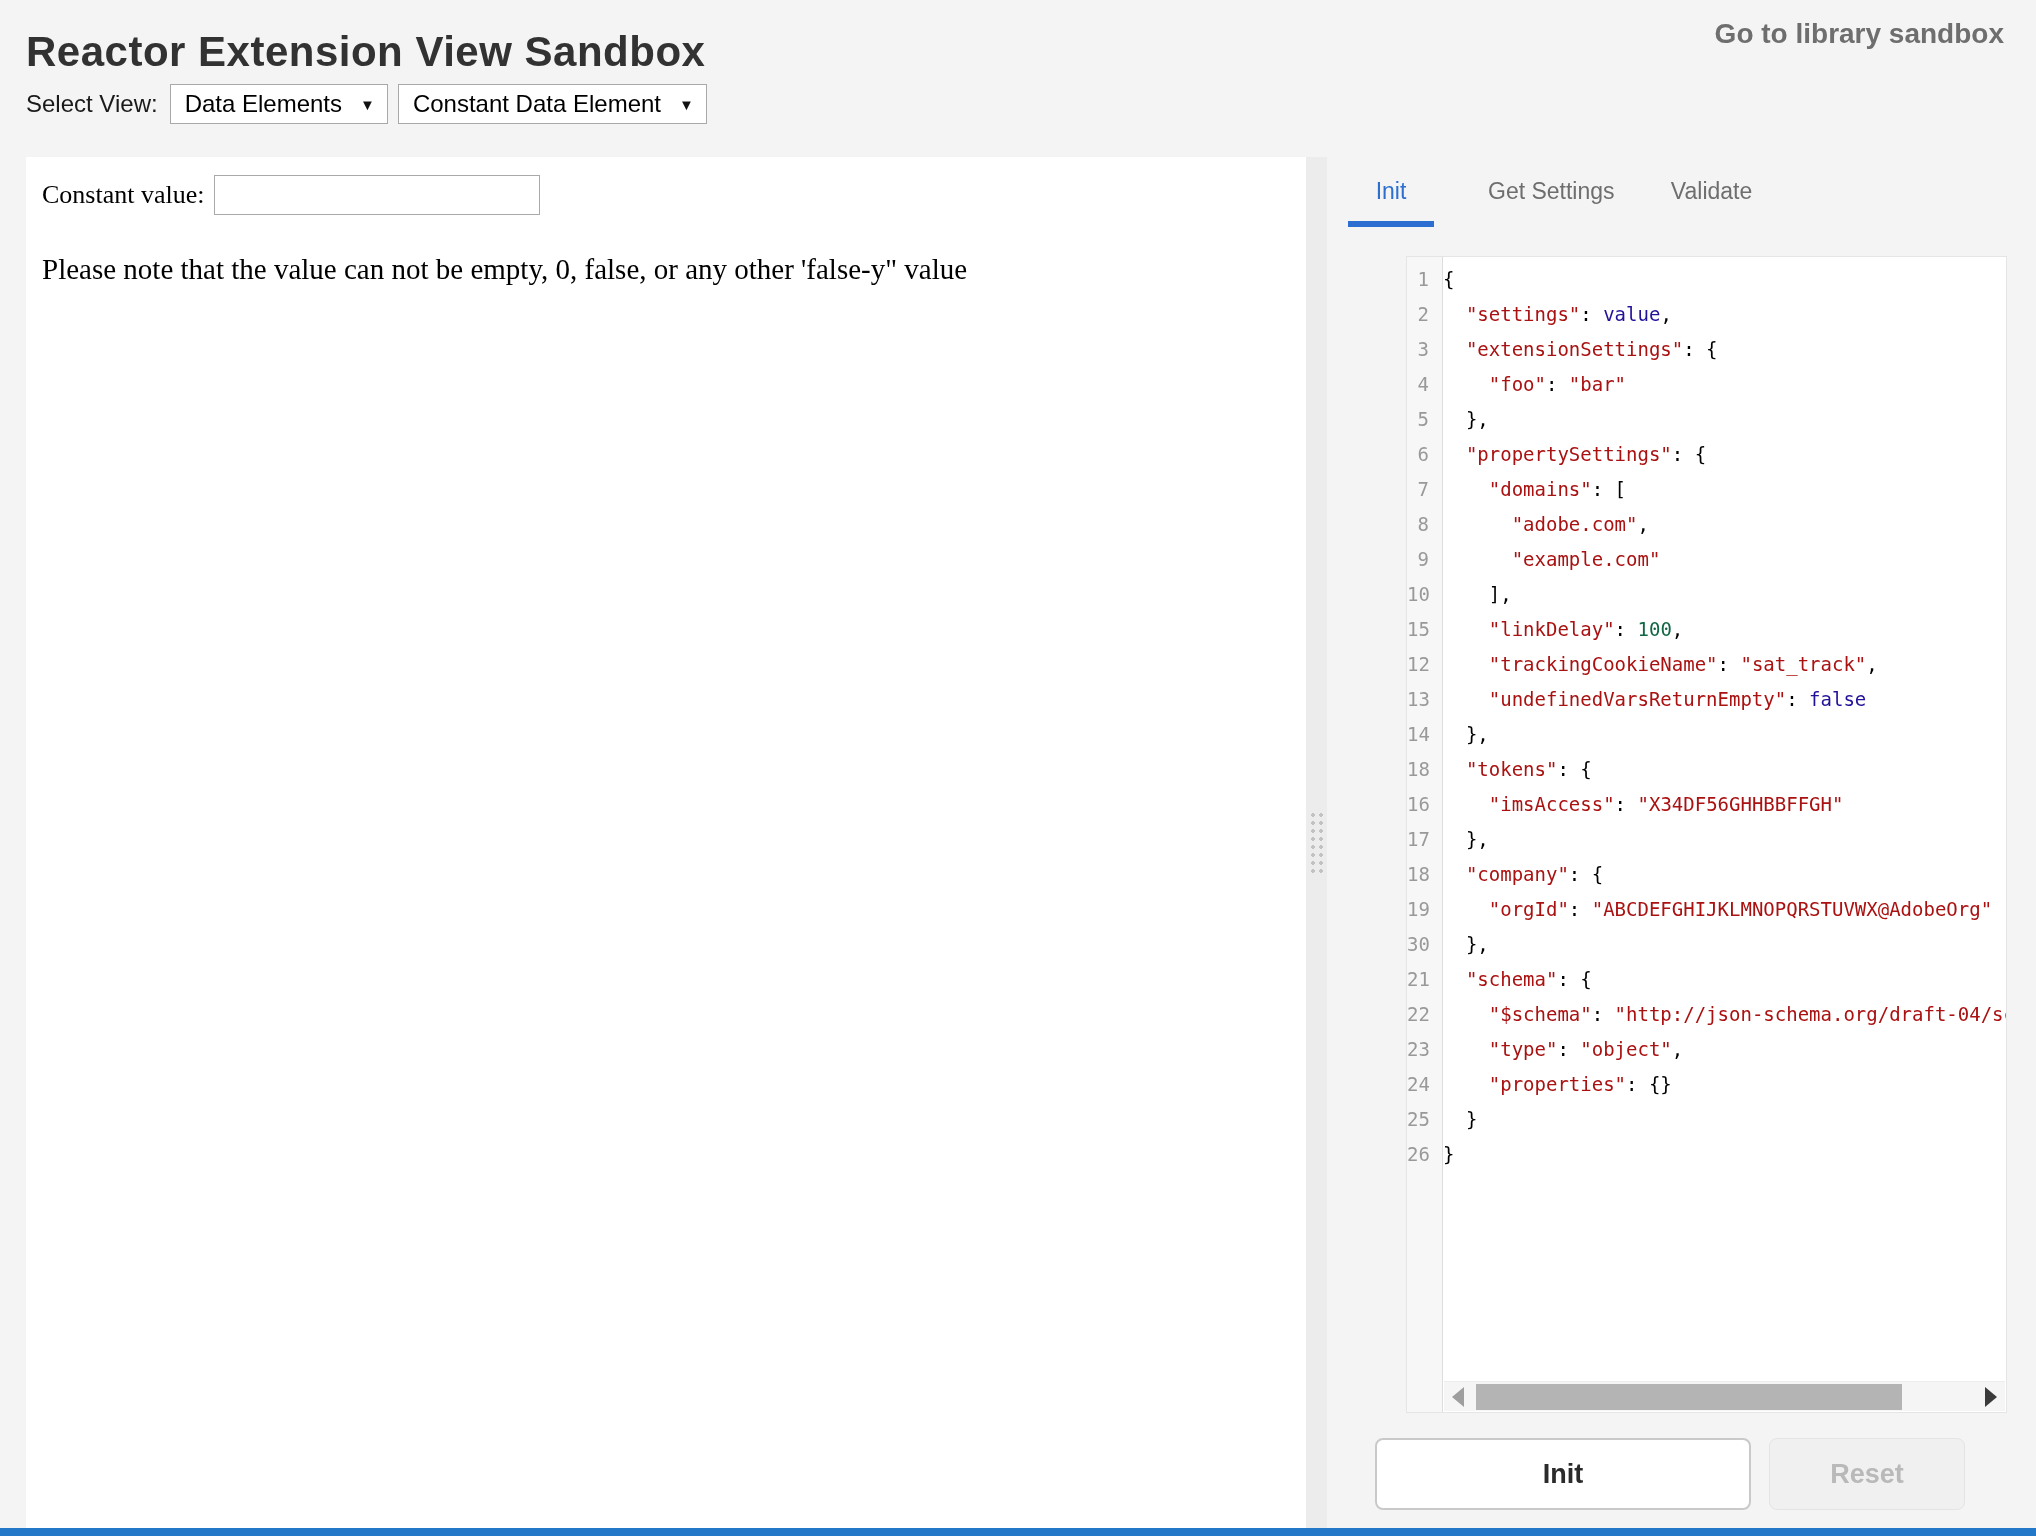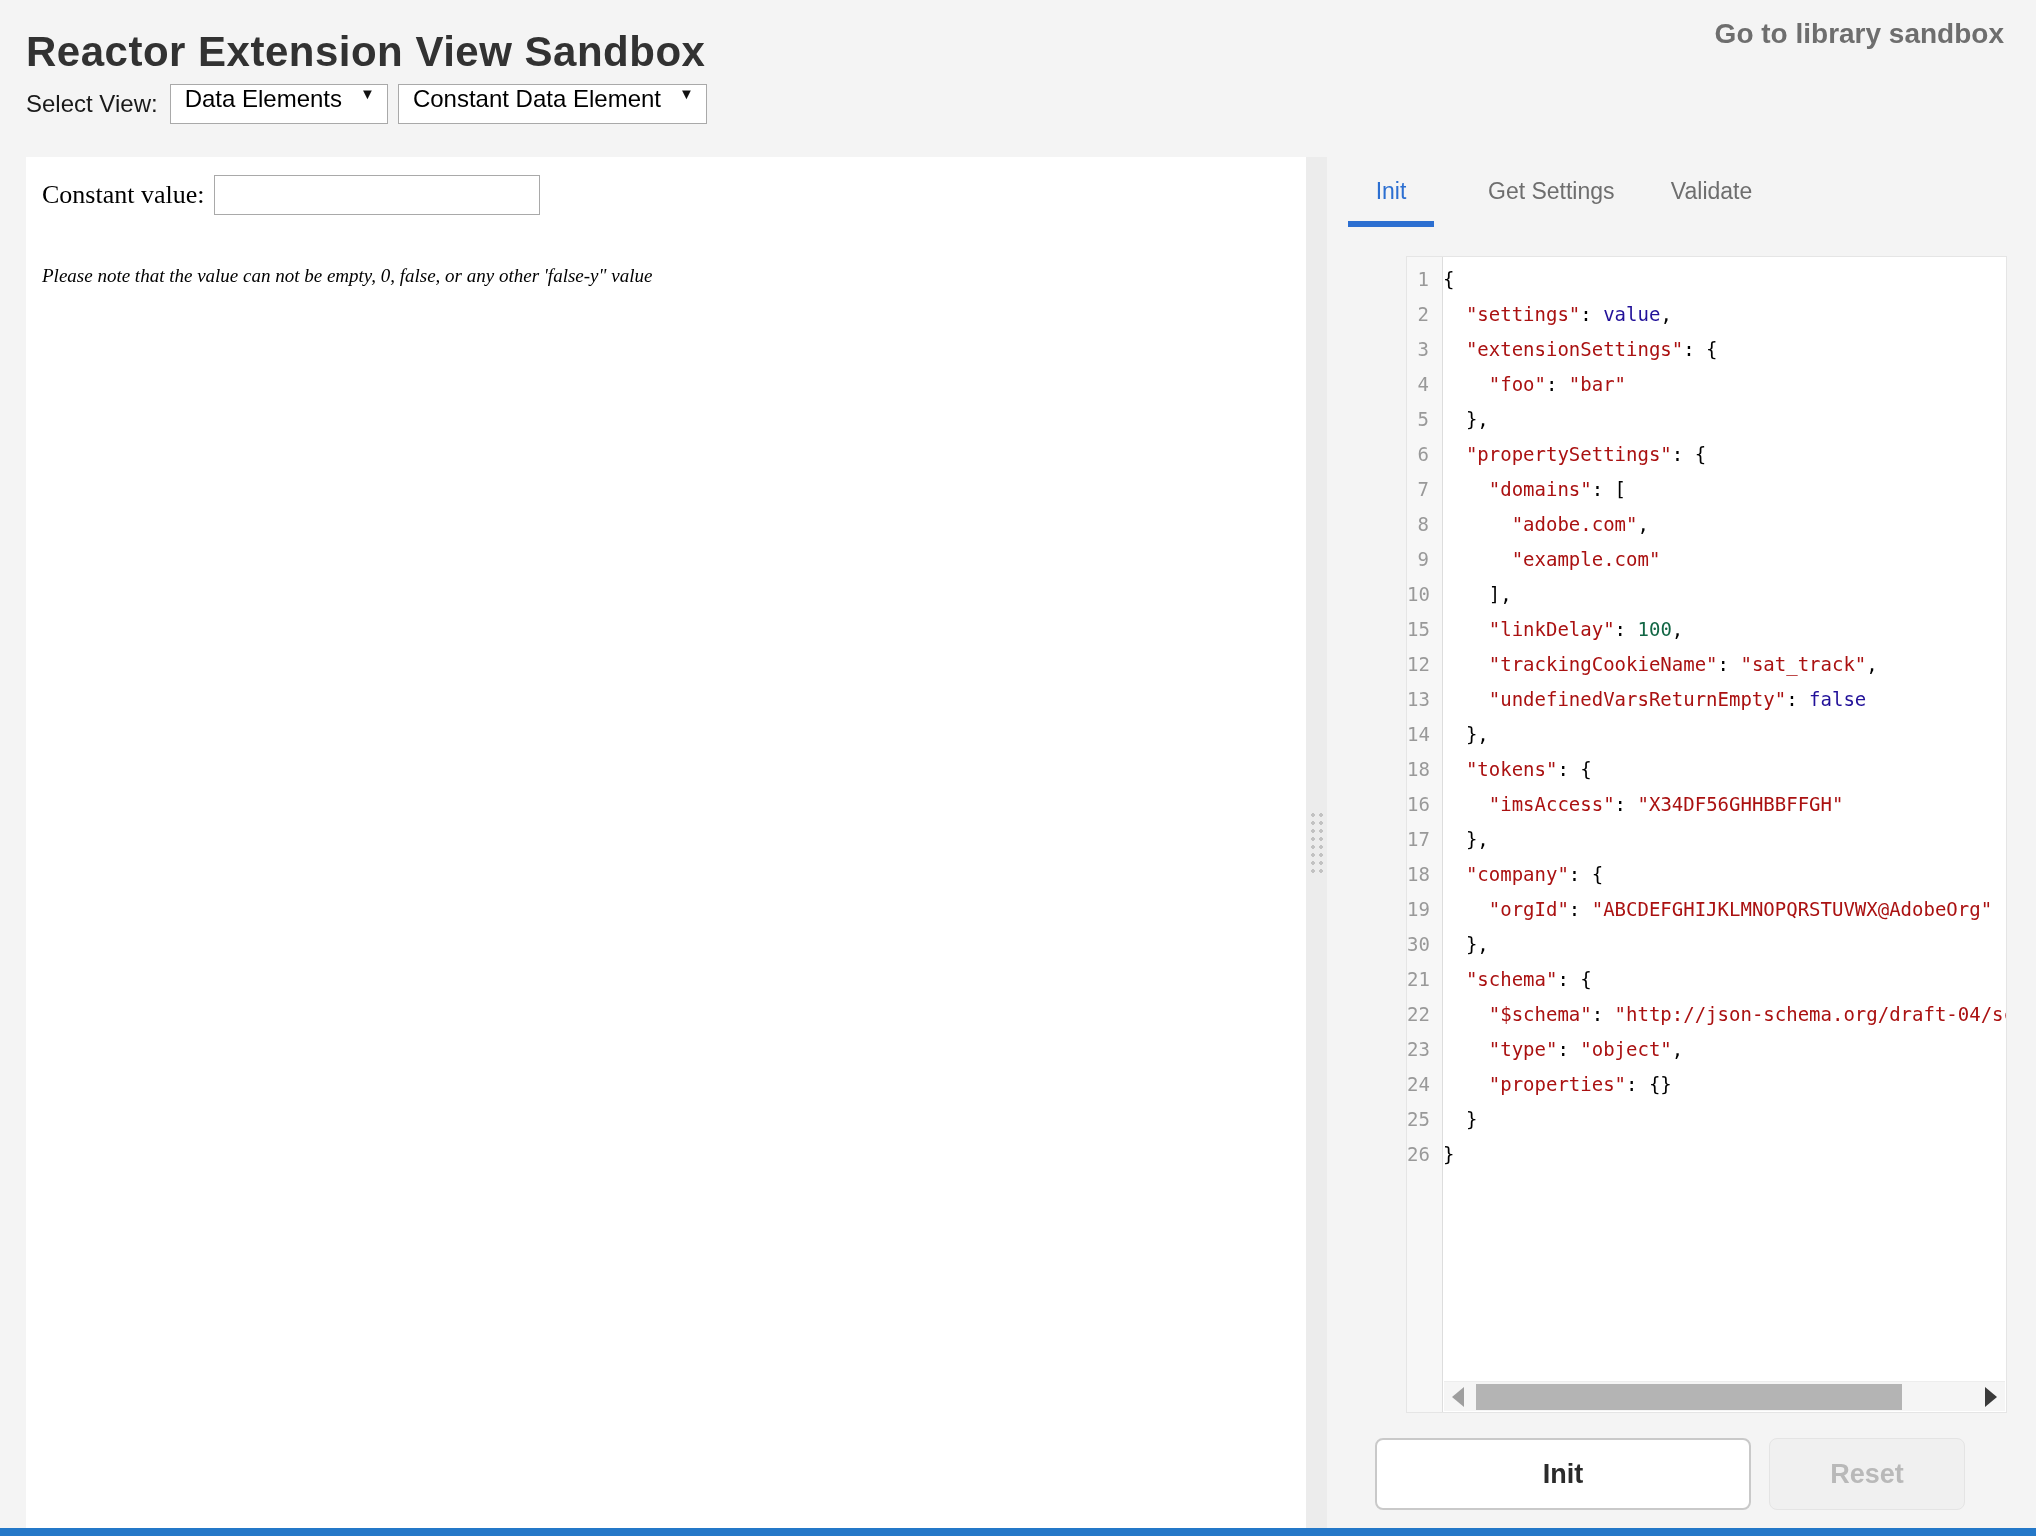--- a/index.html
+++ b/index.html
@@ -19,38 +19,38 @@
     position:absolute; left:26px; top:28px; font-size:42px; font-weight:700;
     color:var(--title_color); letter-spacing:0.5px;
   }
   .library-link{
     position:absolute; right:32px; top:18px; font-size:28px; font-weight:700;
     color:var(--link_gray); text-decoration:none; cursor:pointer;
   }
   .selector-row{ position:absolute; left:26px; top:92px; height:24px; display:flex; align-items:center; }
   .selector-label{ font-size:24px; color:#1a1a1a; margin-right:12px; }
   .select{
-    display:inline-flex; justify-content:space-between;
+    display:inline-flex; align-items:center; justify-content:space-between;
     height:40px; background:#fff; border:1px solid #a9a9a9; padding:0 12px 0 14px;
     font-size:24px; color:#000; margin-right:10px; cursor:pointer;
   }
   .select .chev{ font-size:15px; color:#111; margin-left:18px; }
 
   .main-panel{
     position:absolute; left:26px; top:157px; width:1280px; height:1371px;
     background:var(--panel_bg); font-family:"Liberation Serif", serif;
   }
   .field-row{ position:absolute; left:16px; top:18px; display:flex; align-items:center; }
   .field-label{ font-size:26px; color:#000; margin-right:10px; }
   .field-input{
     width:326px; height:40px; border:1px solid #a9a9a9; background:#fff;
     font-size:24px; font-family:"Liberation Serif", serif; padding:0 8px; outline:none;
   }
   .note-text{
-    position:absolute; left:16px; top:108px; font-size:19px; font-style:italic; color:#000;
+    position:absolute; left:16px; top:96px; font-size:29px; color:#000;
     white-space:nowrap;
   }
 
   .resizer{
     position:absolute; left:1306px; top:157px; width:21px; height:1371px;
     background:var(--resizer_bg); cursor:col-resize;
   }
   .resizer-dots{
     position:absolute; left:3px; top:654px; width:15px; height:64px;
     background-image:radial-gradient(circle, #c2c2c2 1.8px, transparent 2px);

